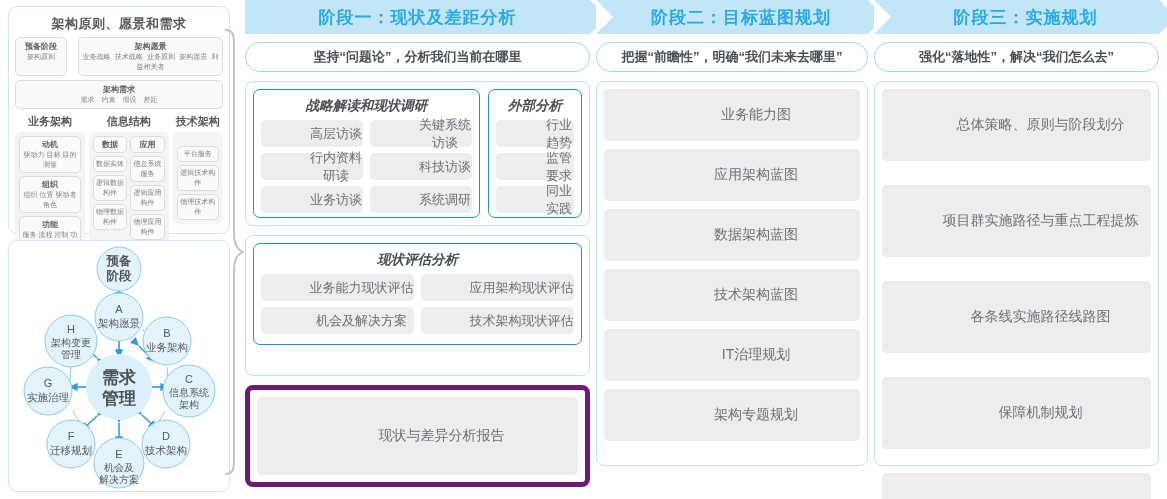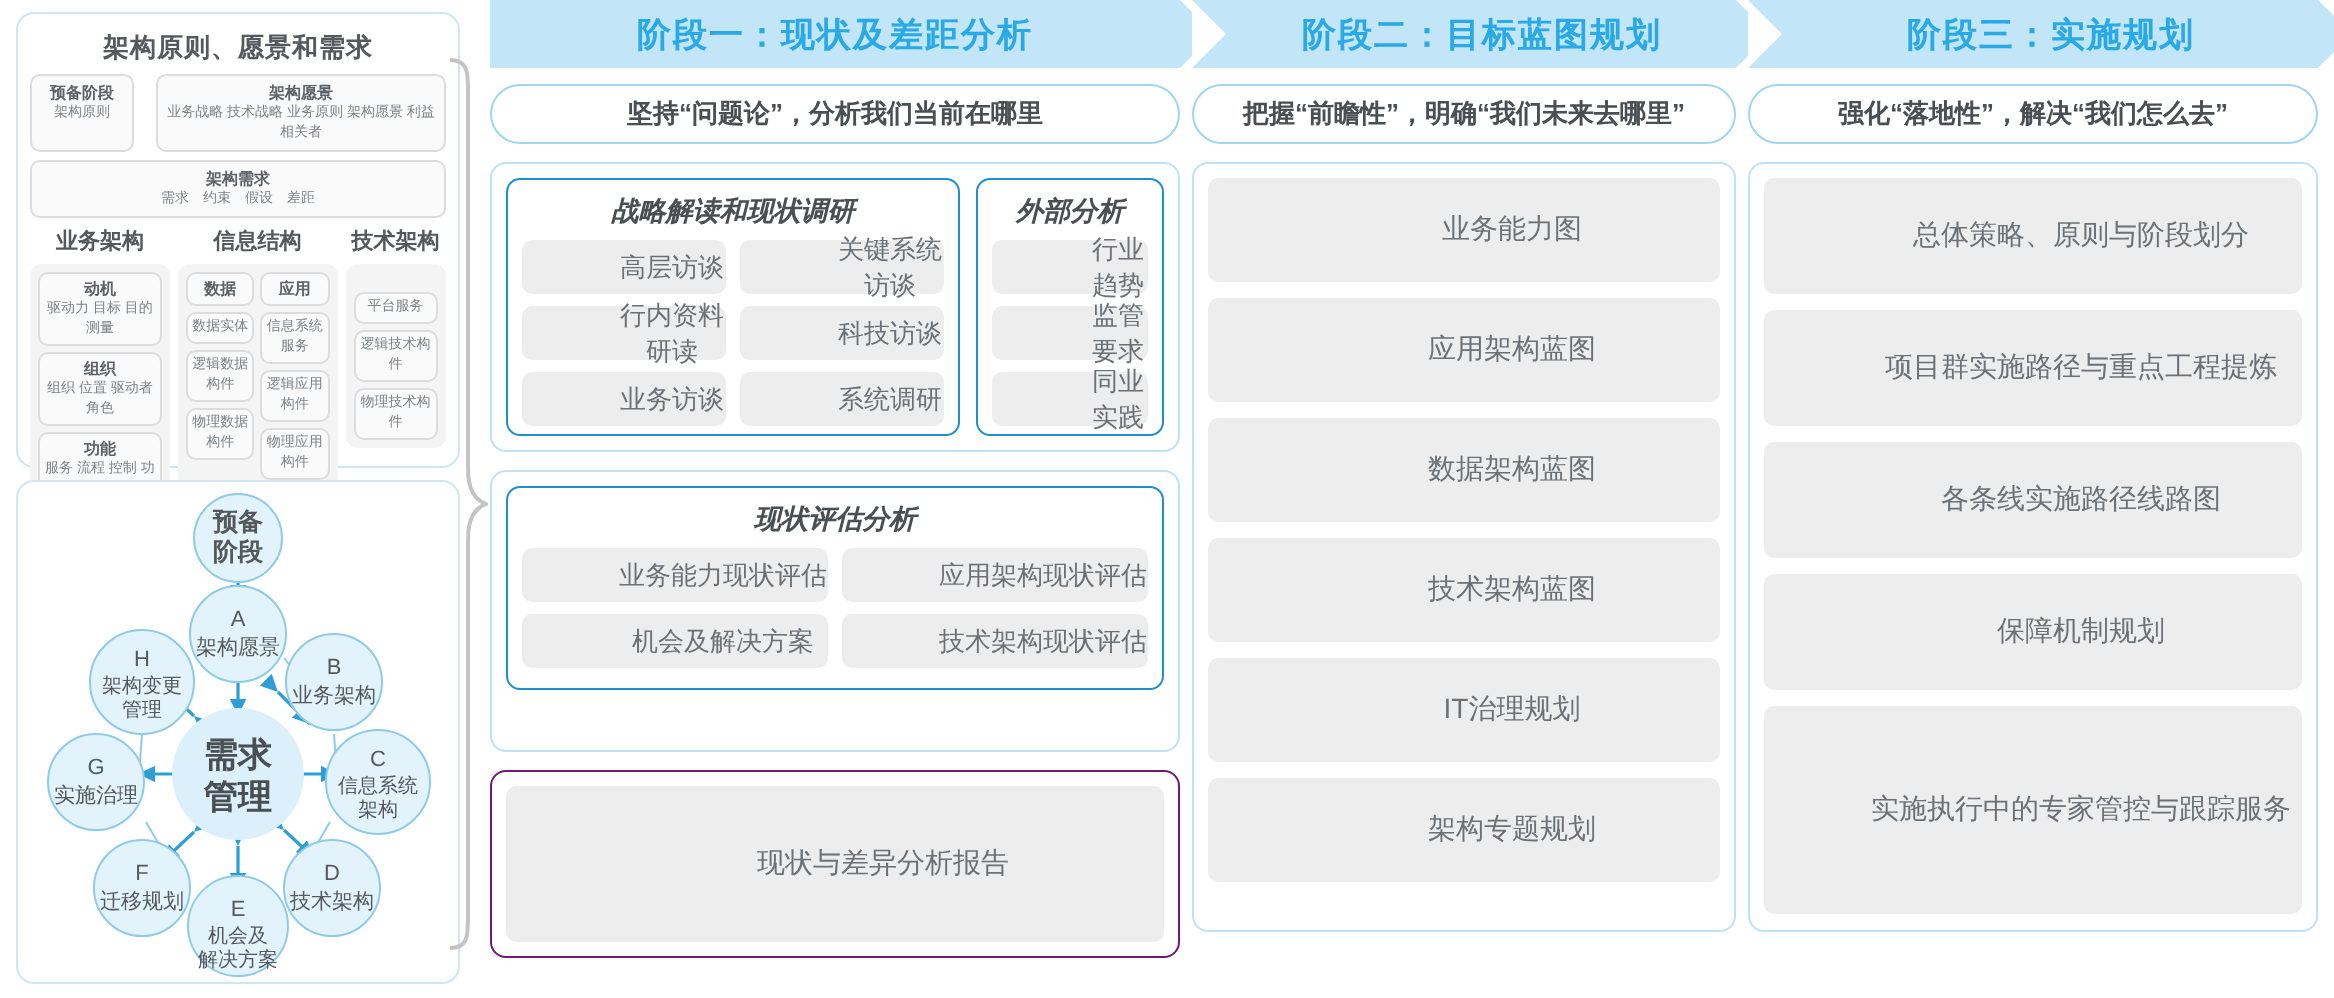--- a/index.html
+++ b/index.html
@@ -25,21 +25,21 @@
   .gbox-white{
     background:#fafafa;border:1px solid #dcdcdc;border-radius:5px;
     box-sizing:border-box;text-align:center;color:#6e7378;
   }
   .sec-wrap{background:#f4f4f4;border-radius:6px;padding:4px;box-sizing:border-box;}
 
   .togaf-title{
     font-size:13px;font-weight:bold;color:#55595d;text-align:center;
     line-height:18px;margin:2px 0 4px 0;letter-spacing:.5px;
   }
-  .row1{display:flex;gap:11px;}
+  .row1{display:flex;gap:11px;font-family:Liberation Mono, monospace;}
   .r1a{width:52px;padding:3px 1px;}
   .r1b{flex:1;padding:3px 2px;}
   .mini-h{font-size:8px;font-weight:bold;line-height:11px;color:#5d6268;}
   .mini-s{font-size:7px;line-height:10px;color:#7d8287;}
   .r-full{margin-top:4px;padding:3px 2px;}
 
   .three{display:flex;gap:4px;margin-top:5px;}
   .colA{width:72px;}
   .colB{width:82px;}
   .colC{width:52px;}
@@ -112,28 +112,28 @@
   .g2 .pill{flex:1;height:27px;}
   .g1 .pill{width:100%;height:27px;}
 
   .p1-top{display:flex;gap:8px;}
   .p1-left{flex:1;}
   .p1-right{width:94px;}
   .p1-right .pill{height:27px;margin-bottom:6px;font-size:13px;}
   .p1-right .pill:last-child{margin-bottom:0;}
 
   .report{
-    margin-top:9px;border:1px solid #701a75;border-radius:8px;background:#fff;
+    margin-top:9px;border:5px solid #701a75;border-radius:8px;background:#fff;
     box-sizing:border-box;padding:7px;
   }
   .report .pill{height:78px;font-size:14px;}
 
   .stack .pill{height:52px;margin-bottom:8px;font-size:14px;}
   .stack .pill:last-child{margin-bottom:0;}
-  .p3stack .pill{height:58px;margin-bottom:8px;font-size:14px;}
+  .p3stack .pill{height:72px;margin-bottom:24px;font-size:14px;}
   .p3stack .pill:last-child{margin-bottom:0;height:104px;}
 </style>
 </head>
 <body>
 
 <div class="page">
 
   <div class="left-col">
 
     <div class="lp-card togaf-card">

